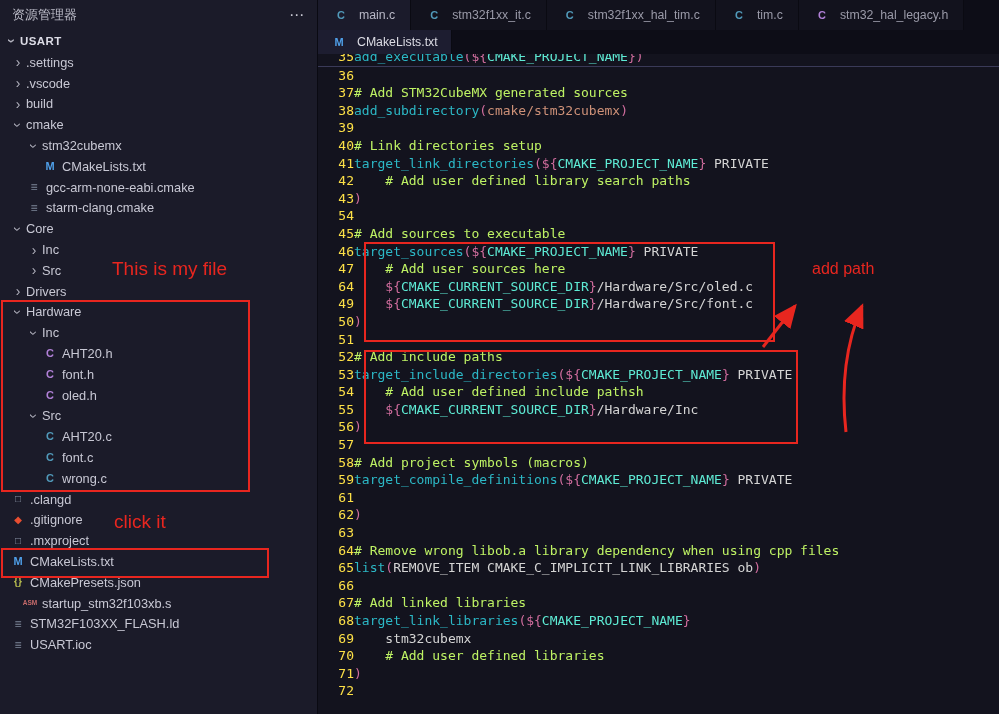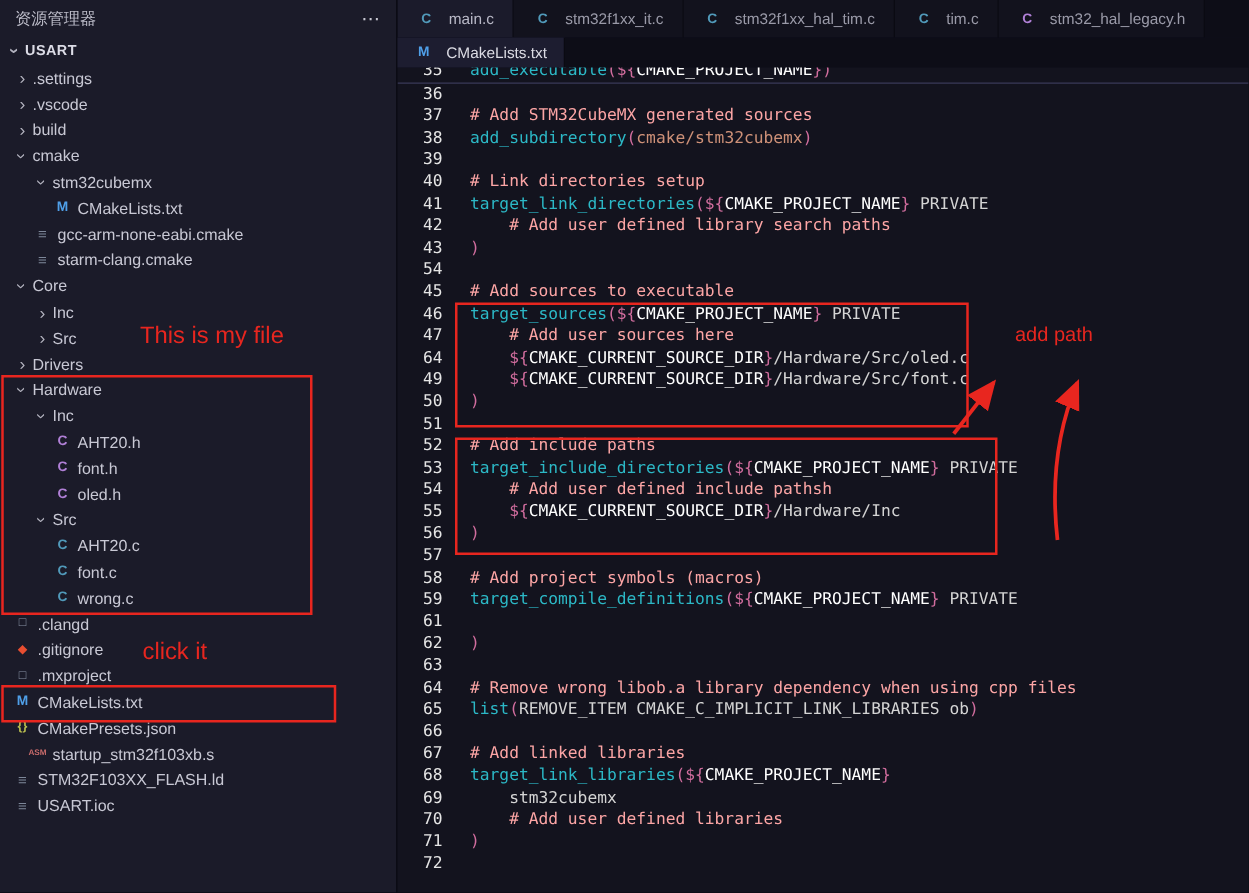--- a/index.html
+++ b/index.html
@@ -37,25 +37,25 @@
   .tab-first{background:#1b1b2b;color:#b8b8c6;}
   .tabrow2{height:24px;background:#0d0d17;display:flex;align-items:stretch;}
   .tab2{display:flex;align-items:center;gap:6px;padding:0 13px;font-size:12.3px;color:#dcdce4;
         background:#1d1d30;border-right:1px solid #0a0a12;cursor:pointer;}
 
   .editor{position:absolute;top:54px;left:0;right:0;bottom:0;overflow:hidden;
           font-family:"DejaVu Sans Mono","Liberation Mono",monospace;font-size:13px;}
   .code{margin-top:-6px;}
   .code-line{height:17.6px;line-height:17.6px;white-space:pre;padding-left:6px;}
   .code-line:first-child{border-bottom:1px solid #3a3a58;}
-  .ln{display:inline-block;width:30px;text-align:right;margin-right:22px;color:#e5e5e5;}
+  .ln{display:inline-block;width:30px;text-align:right;color:#fde047;}
   .tk-fn{color:#2cb8c6;}
   .tk-br{color:#d16d9e;}
-  .tk-var{color:#ffffff;}
-  .tk-cmt{color:#fca5a5;}
+  .tk-var{color:#5eead4;}
+  .tk-cmt{color:#bef264;}
   .tk-txt{color:#d4d4d4;}
   .tk-str{color:#ce9178;}
 
   
   .ann-box{position:absolute;border:2px solid #e8261f;pointer-events:none;z-index:40;}
   .ann-text{position:absolute;color:#e8261f;font-weight:500;pointer-events:none;z-index:41;white-space:nowrap;}
   .ann-svg{position:absolute;left:0;top:0;pointer-events:none;z-index:41;}
 </style>
 </head>
 <body>

